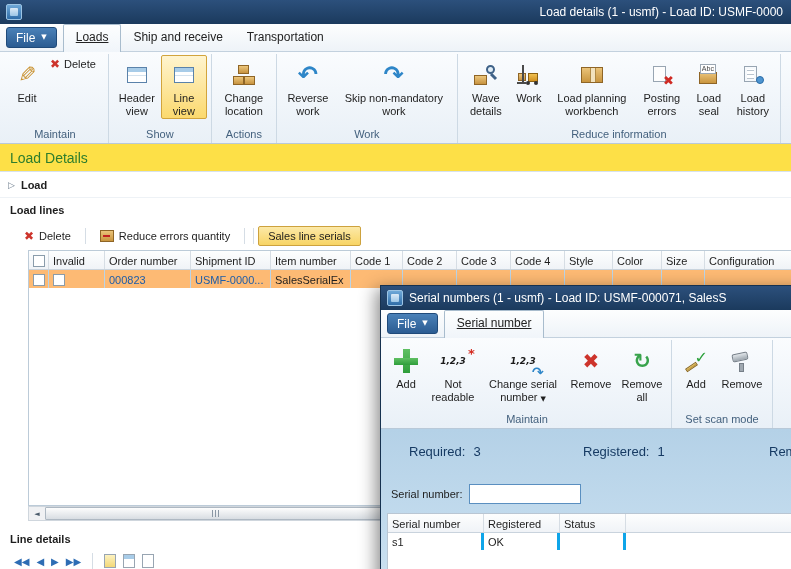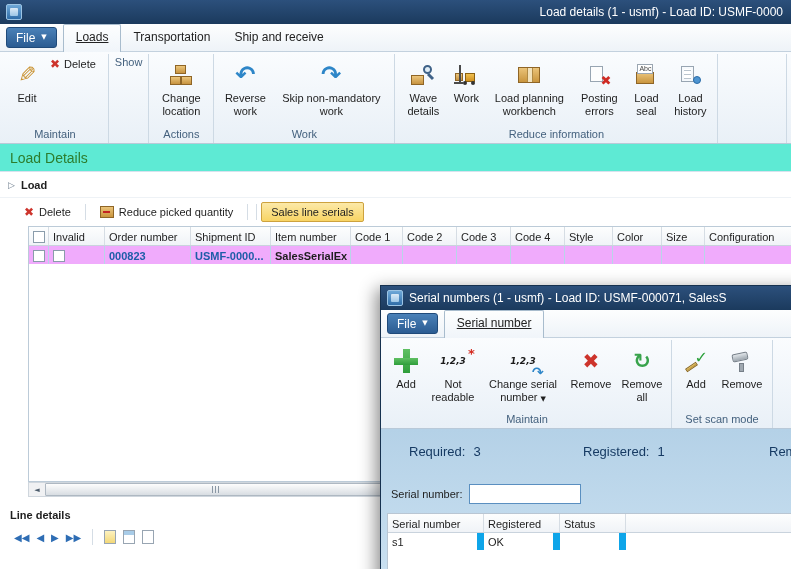--- a/index.html
+++ b/index.html
@@ -80,39 +80,39 @@
   .icon-scan-add { position:relative; width:24px; height:22px; }
   .sa-wand { position:absolute; left:1px; bottom:3px; width:13px; height:4px; background:linear-gradient(#e6c45f,#bb8f2e); border:1px solid #8a671f; transform:rotate(-35deg); }
   .sa-check { position:absolute; right:0; top:0; color:#2ba03a; font-weight:bold; font-size:16px; }
   .icon-scan-remove { position:relative; width:24px; height:22px; }
   .sr-head { position:absolute; left:2px; top:3px; width:16px; height:8px; background:linear-gradient(#dfe4e8,#9fa8b0); border:1px solid #767f88; border-radius:2px; transform:rotate(-12deg); }
   .sr-handle { position:absolute; left:9px; bottom:0; width:5px; height:9px; background:#9fa8b0; border:1px solid #767f88; }
   .icon-reduce { position:relative; width:14px; height:12px; background:linear-gradient(#eac379,#c9953e); border:1px solid #8f6526; }
   .icon-reduce::after { content:""; position:absolute; left:2px; top:4px; width:7px; height:2px; background:#c22222; }
 
   
-  .pageband { height:28px; background:#5eead4; display:flex; align-items:center; padding-left:10px; border-bottom:1px solid #d7e2ee; }
+  .pageband { height:28px; background:#fde047; display:flex; align-items:center; padding-left:10px; border-bottom:1px solid #d7e2ee; }
   .pagetitle { color:#2d7d2d; font-size:14px; }
   .sect { display:flex; align-items:center; gap:6px; padding-left:8px; font-weight:bold; }
   .sect-load { height:26px; border-bottom:1px solid #eef2f6; }
   .expander { color:#6e7e8e; font-size:9px; font-family:"DejaVu Sans",sans-serif; }
   .sect-loadlines { height:24px; padding-left:10px; }
   .lltoolbar { height:28px; display:flex; align-items:center; padding-left:14px; }
   .tbtn { display:flex; align-items:center; gap:5px; padding:3px 9px; border:1px solid transparent; border-radius:2px; cursor:default; white-space:nowrap; }
   .tbtn.bordered { border-color:#ccd5de; background:linear-gradient(#ffffff,#f0f4f8); }
   .tbtn.highlight { background:linear-gradient(#fce9a8,#f8d464); border-color:#cda23e; }
   .tsep { width:1px; height:16px; background:#d5dde5; margin:0 4px; }
 
   
   .gridwrap { margin-left:28px; border:1px solid #bccbd8; border-right:none; height:256px; overflow:hidden; background:#fff; }
   .grow { display:flex; }
-  .gc { border-right:7px solid #0ea5e9; padding:3px 4px 2px; white-space:nowrap; overflow:hidden; flex:none; display:flex; align-items:center; }
+  .gc { border-right:3px solid #0ea5e9; padding:3px 4px 2px; white-space:nowrap; overflow:hidden; flex:none; display:flex; align-items:center; }
   .ghead { background:linear-gradient(#fdfefe,#f0f3f7); border-bottom:1px solid #c9d3dd; height:19px; }
   .ghead .gc { border-right:1px solid #d6dde4; }
-  .gsel { background:#f0abfc; height:18px;font-weight:bold; }
+  .gsel { background:#fdba74; height:18px; }
   .gsel .gc { border-right:1px solid #b9d4e8; }
   .cb { width:12px; height:12px; background:#fff; border:1px solid #8a9cab; flex:none; }
   .linkcell { color:#1e5da8; }
 
   
   .hscroll { height:15px; margin-left:28px; background:#f0f1f3; border:1px solid #cfd6dd; display:flex; align-items:center; }
   .harrow { width:16px; height:13px; display:flex; align-items:center; justify-content:center; font-size:7px; color:#4a5a6a; font-family:"DejaVu Sans",sans-serif; flex:none; }
   .htrack { flex:1; height:13px; display:flex; }
   .hthumb { height:13px; width:340px; background:linear-gradient(#fdfdfd,#d8dde2); border:1px solid #aeb8c2; border-radius:1px; display:flex; align-items:center; justify-content:center; gap:2px; }
   .hthumb i { width:1px; height:7px; background:#8a97a4; }
@@ -143,22 +143,22 @@
     <span class="appicon"></span>
     <span class="title">Load details (1 - usmf) - Load ID: USMF-0000</span>
   </div>
 
   <div class="tabrow">
     <div class="filebtn">
       <span>File</span>
       <span class="mini-caret">▼</span>
     </div>
     <div class="rtab active">Loads</div>
+    <div class="rtab">Ship and receive</div>
     <div class="rtab">Transportation</div>
-    <div class="rtab">Ship and receive</div>
   </div>
 
   <div class="ribbon">
 
     <div class="rgroup">
       <div class="rg-body">
         <div class="rbtn-big" style="width:42px">
           <span class="ricon">
               <span class="glyph g-pencil">✎</span>
             </span>
@@ -168,20 +168,34 @@
           <div class="rbtn-small">
             <span class="glyph g-xsm">✖</span>
             <span>Delete</span>
           </div>
         </div>
       </div>
       <div class="rg-label">Maintain</div>
     </div>
 
     <div class="rgroup">
+      <div class="rg-body">
+        <div class="rbtn-big" style="width:48px">
+          <span class="ricon">
+              <span class="icon-table"></span>
+            </span>
+          <span class="rlabel"><span>Header view</span></span>
+        </div>
+        <div class="rbtn-big selected" style="width:46px">
+          <span class="ricon">
+              <span class="icon-table"></span>
+            </span>
+          <span class="rlabel"><span>Line view</span></span>
+        </div>
+      </div>
       <div class="rg-label">Show</div>
     </div>
 
     <div class="rgroup">
       <div class="rg-body">
         <div class="rbtn-big" style="width:56px">
           <span class="ricon">
               <span class="icon-boxes">
                 <i class="b1"></i>
                 <i class="b2"></i>
@@ -287,30 +301,33 @@
 
   <div class="pageband">
     <span class="pagetitle">Load Details</span>
   </div>
 
   <div class="sect sect-load">
     <span class="expander">▷</span>
     <span>Load</span>
   </div>
 
+  <div class="sect sect-loadlines">
+    <span>Load lines</span>
+  </div>
 
   <div class="lltoolbar">
     <div class="tbtn">
       <span class="glyph g-xsm">✖</span>
       <span>Delete</span>
     </div>
     <span class="tsep"></span>
     <div class="tbtn">
       <span class="icon-reduce"></span>
-      <span>Reduce picked quantity</span>
+      <span>Reduce errors quantity</span>
     </div>
     <span class="tsep"></span>
     <span class="tsep"></span>
     <div class="tbtn highlight">
       <span>Sales line serials</span>
     </div>
   </div>
 
   <div class="gridwrap">
     <div class="grow ghead">

